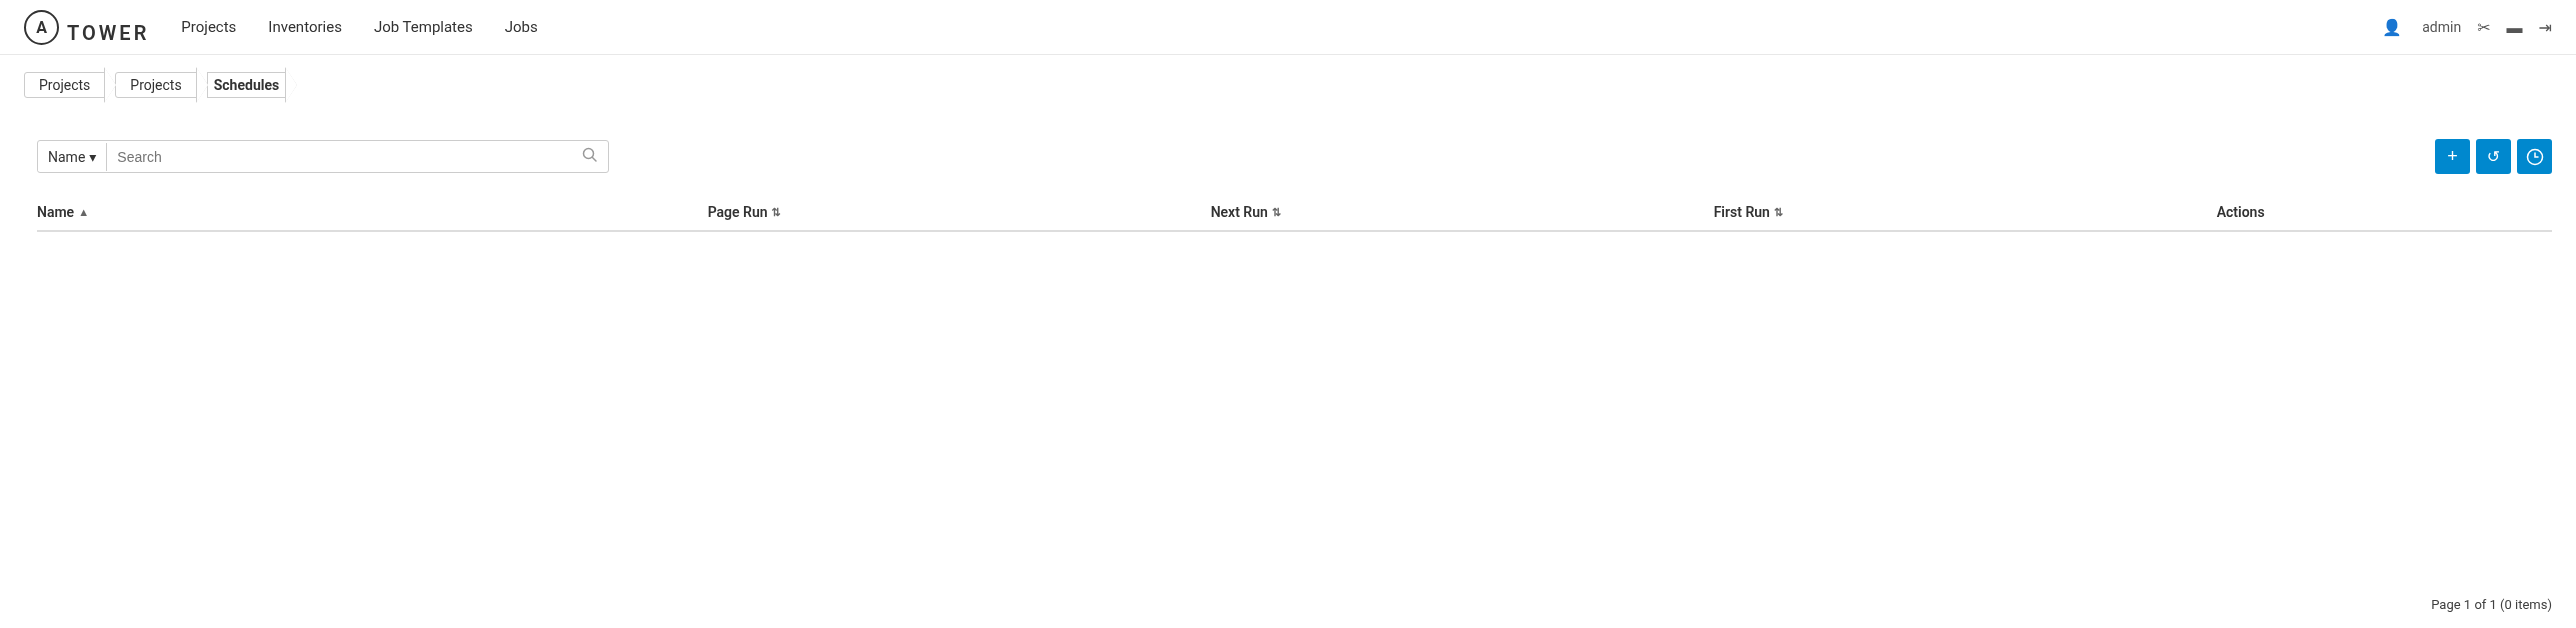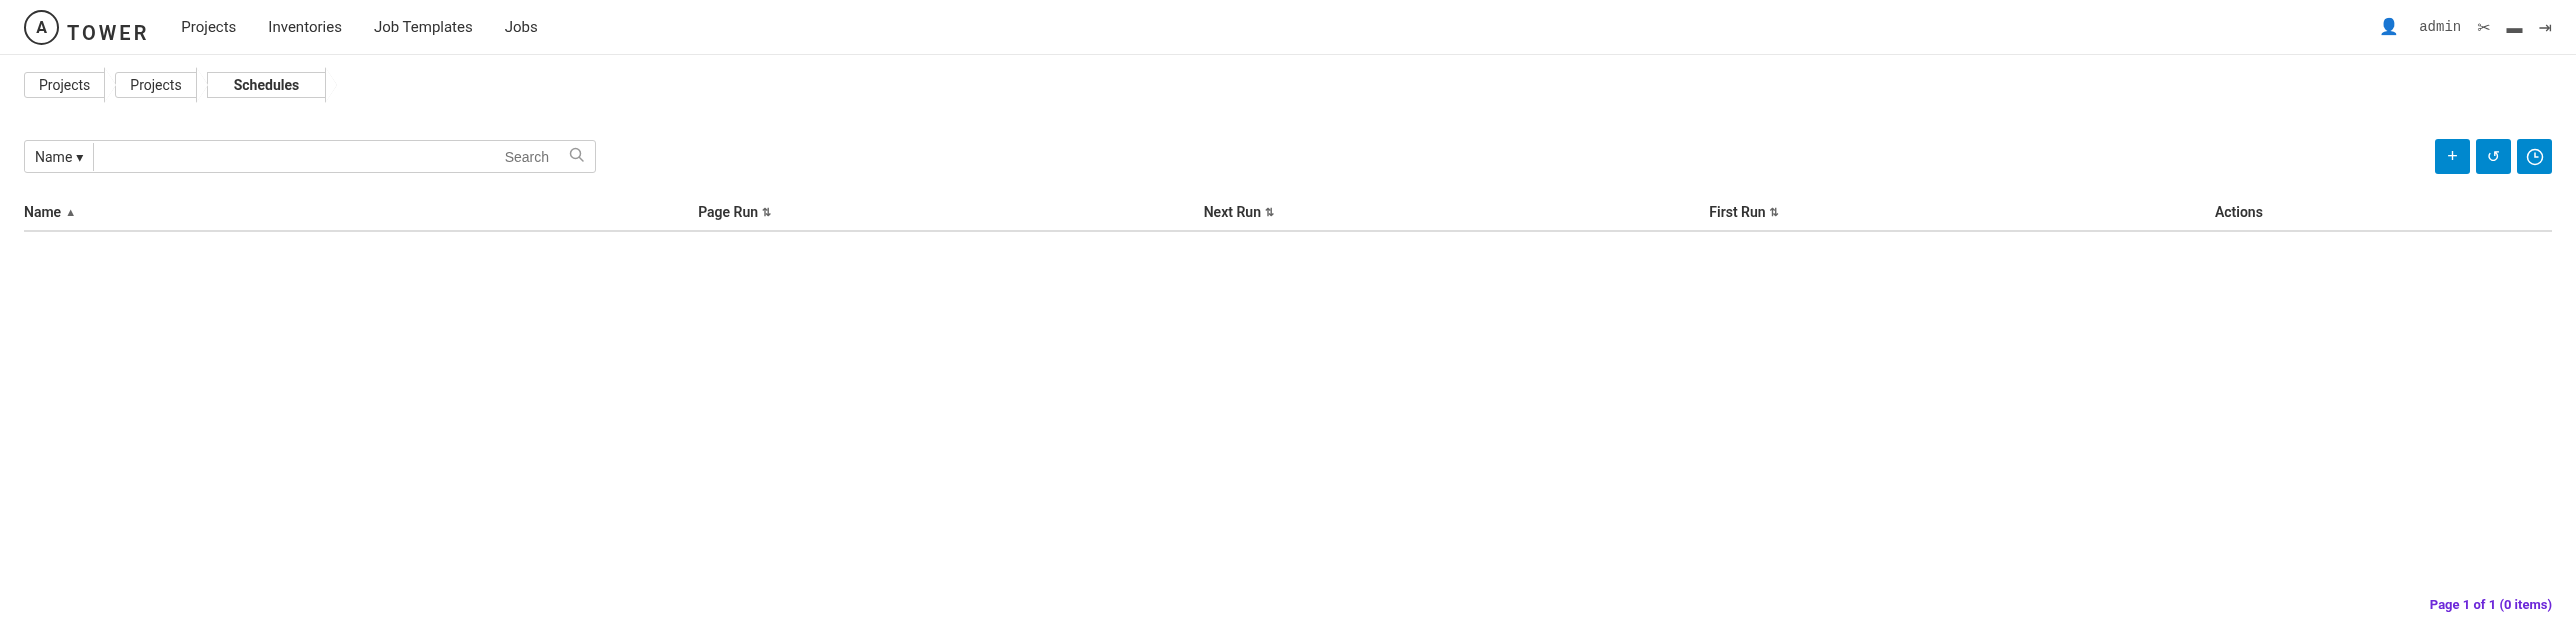--- a/index.html
+++ b/index.html
@@ -53,21 +53,20 @@
     .navbar-right {
       display: flex;
       align-items: center;
       gap: 16px;
       color: #555;
     }
     .navbar-right .admin-user {
       display: flex;
       align-items: center;
       gap: 20px;
-      font-family: Liberation Mono, monospace;
     }
     .icon-user::before { content: "👤"; font-size: 16px; }
     .icon-wrench { font-size: 16px; cursor: pointer; }
     .icon-monitor { font-size: 16px; cursor: pointer; }
     .icon-signout { font-size: 16px; cursor: pointer; }
 
     
     .breadcrumb-bar {
       padding: 12px 24px;
       display: flex;
@@ -106,30 +105,30 @@
       top: -17px;
       left: -11px;
       width: 0;
       height: 0;
       border-top: 17px solid transparent;
       border-bottom: 17px solid transparent;
       border-left: 11px solid #fff;
     }
     .breadcrumb-active {
       border: 1px solid #ccc;
-      padding: 4px 26px;
+      padding: 4px 6px;
       font-size: 14px;
       font-weight: 700;
       background: #fff;
       color: #333;
     }
 
     
     .content {
-      padding: 24px 24px 0 24px;
+      padding: 24px 24px 0 37px;
     }
 
     
     .search-row {
       display: flex;
       align-items: center;
       justify-content: space-between;
       margin-bottom: 20px;
     }
     .search-left {
@@ -151,21 +150,20 @@
       white-space: nowrap;
       gap: 4px;
     }
     .search-input {
       flex: 1;
       border: none;
       outline: none;
       padding: 6px 10px;
       font-size: 14px;
       color: #999;
-      text-align: right;
     }
     .search-icon {
       padding: 6px 10px;
       color: #999;
       cursor: pointer;
     }
     .action-buttons {
       display: flex;
       gap: 6px;
     }
@@ -210,22 +208,21 @@
       color: #555;
       font-size: 14px;
     }
 
     
     .pagination-bar {
       position: fixed;
       bottom: 16px;
       right: 24px;
       font-size: 13px;
-      color: #6d28d9;
-      font-weight: bold;
+      color: #404040;
     }
   </style>
 </head>
 <body>
 
 <nav class="navbar">
   <div class="navbar-brand">
     <div class="brand-logo">
       <span>A</span>
     </div>

